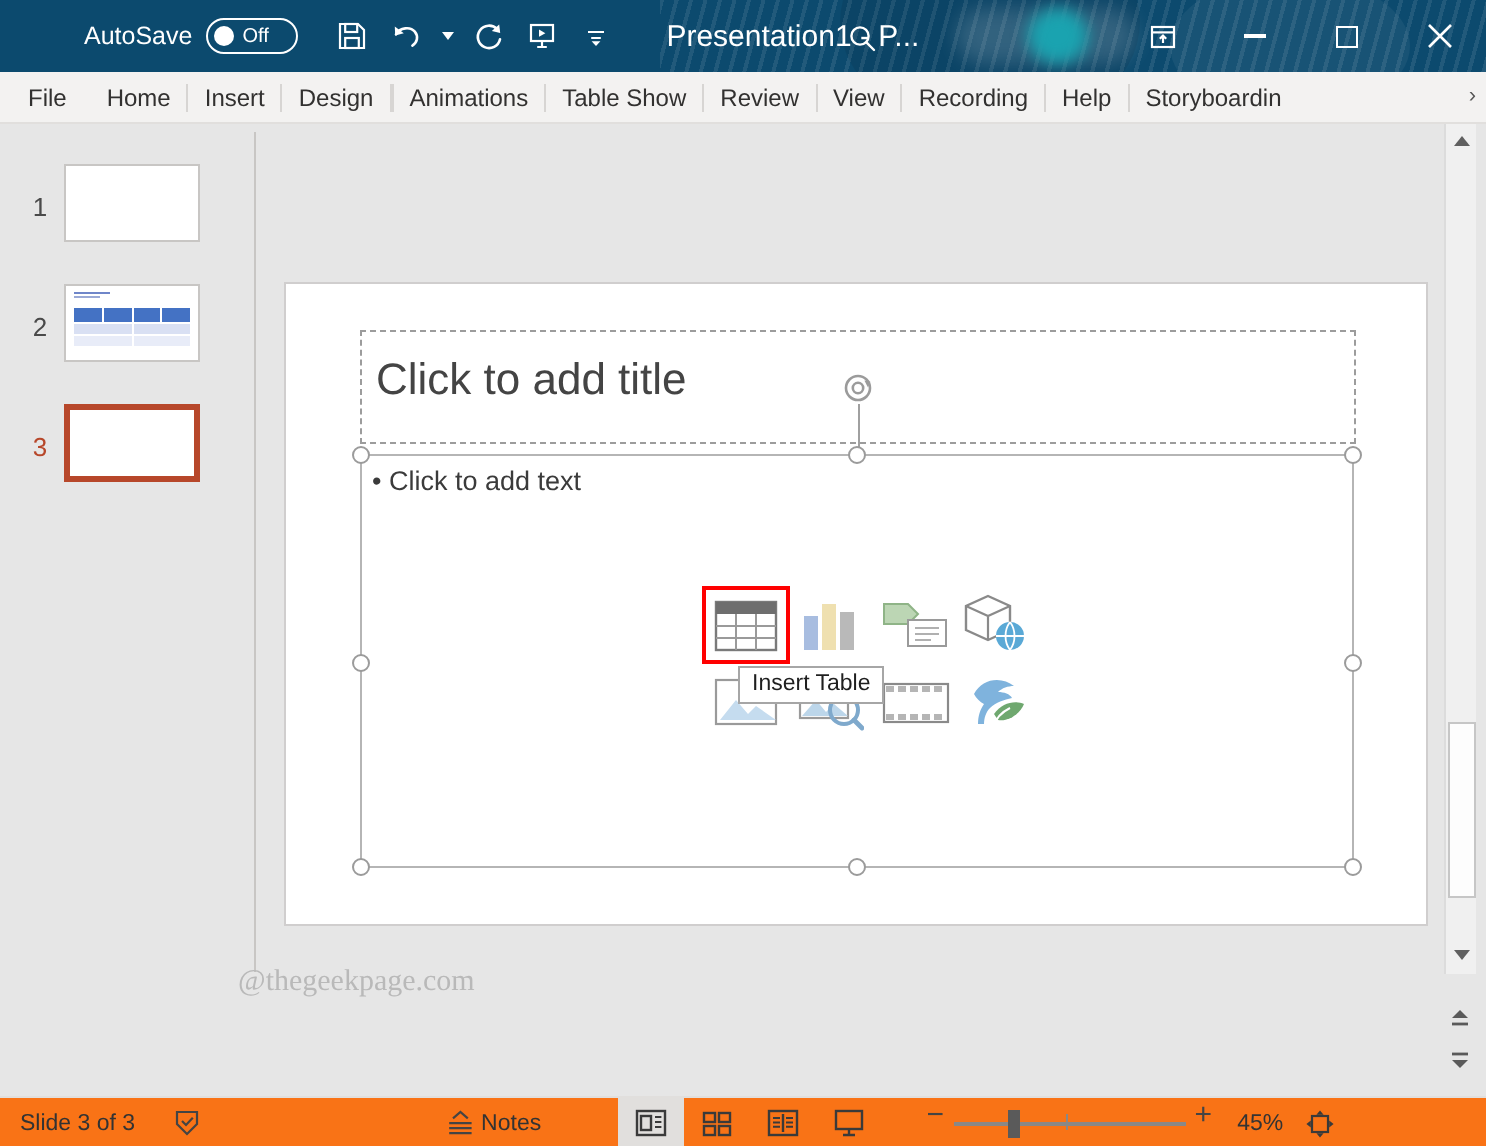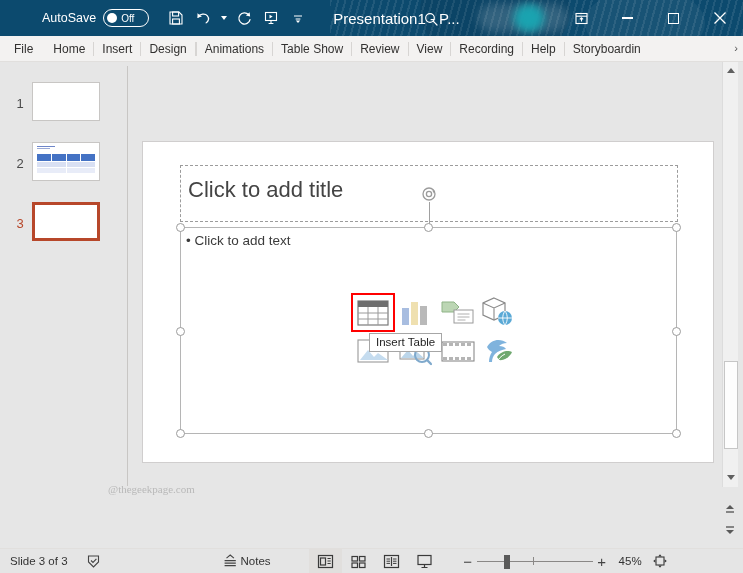--- a/index.html
+++ b/index.html
@@ -131,21 +131,21 @@
   .mt-cols span { flex: 1; border-right: 1px solid #fff; }
   .mt-cols span:last-child { border-right: none; }
 
   
   .canvas-area { position: absolute; left: 128px; top: 62px; width: 590px; height: 486px; }
   .slide {
     position: absolute; left: 14px; top: 79px; width: 572px; height: 322px;
     background: #fff; border: 1px solid #d0cece;
   }
   .watermark {
-    position: absolute; left: 108px; top: 483px; font-size: 11px; color: #b9b9b9;
+    position: absolute; left: 119px; top: 483px; font-size: 15px; color: #b9b9b9;
     font-family: "Liberation Serif", serif;
   }
 
   
   .ph-title {
     position: absolute; left: 180px; top: 165px; width: 498px; height: 57px;
     border: 1px dashed #9c9c9c;
   }
   .ph-title-text {
     position: absolute; left: 8px; top: 12px; font-size: 22px; color: #444;
@@ -193,22 +193,22 @@
     background: #fdfdfd; border: 1px solid #c6c6c6;
   }
   .vs-extra { position: absolute; left: 722px; width: 16px; height: 20px;
               display: flex; align-items: center; justify-content: center; }
   .tri-up { width: 0; height: 0; border-left: 4px solid transparent; border-right: 4px solid transparent; border-bottom: 5px solid #606060; }
   .tri-dn { width: 0; height: 0; border-left: 4px solid transparent; border-right: 4px solid transparent; border-top: 5px solid #606060; }
 
   
   .statusbar {
     position: absolute; left: 0; top: 548px; width: 743px; height: 25px;
-    background: #e5e5e5; border-top: 1px solid #e1dfdd;
-    display: flex; align-items: center;
+    background: #f97316; border-top: 1px solid #e1dfdd;
+    display: flex; align-items: flex-start;
   }
   .sb-item { font-size: 11.5px; color: #333; display: flex; align-items: center; height: 25px; }
   .view-btn {
     width: 33px; height: 25px; display: flex; align-items: center; justify-content: center;
   }
   .view-btn.active { background: #e1dfdd; }
   .zoom-track { position: relative; width: 116px; height: 25px; display: flex; align-items: center; }
   .zoom-line { position: absolute; left: 0; right: 0; top: 12px; height: 1.6px; background: #8a8886; }
   .zoom-mid { position: absolute; left: 56px; top: 8px; width: 1.4px; height: 8px; background: #8a8886; }
   .zoom-knob { position: absolute; left: 27px; top: 6px; width: 6px; height: 14px; background: #5a5a5a; }

